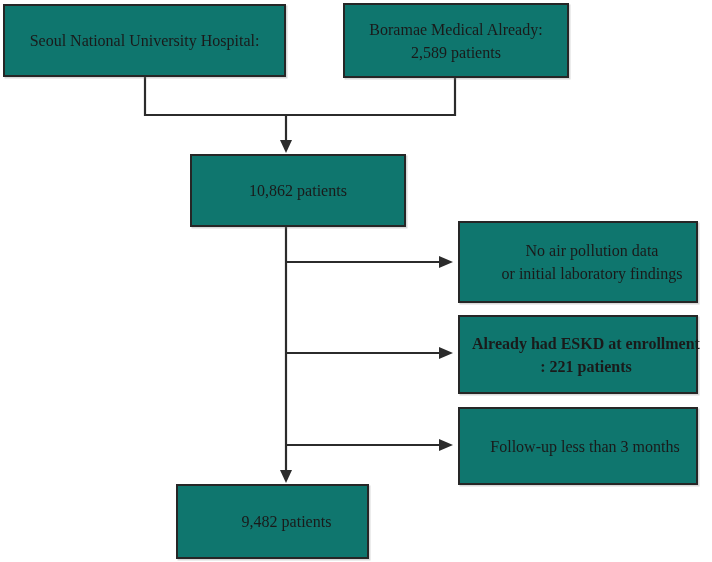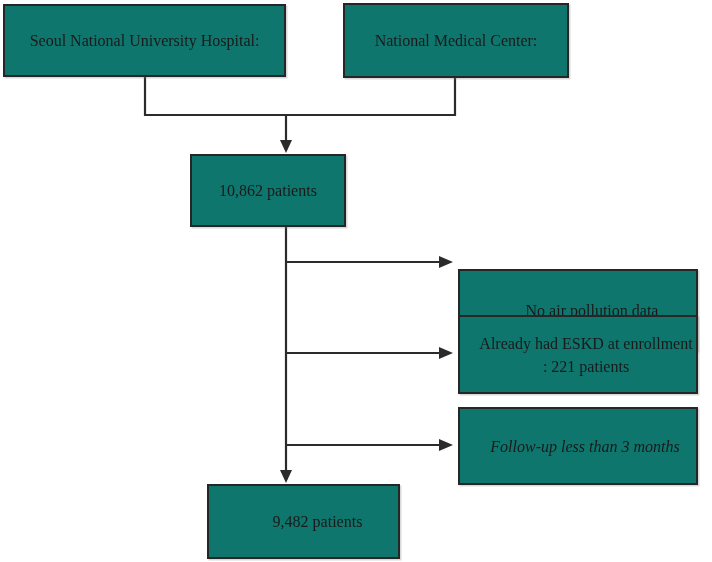--- a/index.html
+++ b/index.html
@@ -45,29 +45,29 @@
     text-align: center;
     font-size: 16px;
     line-height: 23px;
     z-index: 2;
     box-shadow: 1.5px 1.5px 0 rgba(130,130,130,0.30);
   }
   .node .txt { width: 100%; }
   
   .node-snuh     { left: 3px;   top: 4px;   width: 283px; height: 73px; }
   .node-boramae  { left: 343px; top: 3px;   width: 226px; height: 75px; }
-  .node-combined { left: 190px; top: 154px; width: 156px; height: 73px; }
-  .node-excl1    { left: 458px; top: 221px; width: 240px; height: 82px; margin-top: 48px; }
-  .node-excl2    { left: 458px; top: 315px; width: 240px; height: 79px; }
+  .node-combined { left: 190px; top: 154px; width: 216px; height: 73px; }
+  .node-excl1    { left: 458px; top: 221px; width: 240px; height: 82px; }
+  .node-excl2    { left: 458px; top: 315px; width: 240px; height: 79px; font-weight: bold; }
   .node-excl3    { left: 458px; top: 407px; width: 240px; height: 78px; }
-  .node-final    { left: 207px; top: 484px; width: 193px; height: 75px; padding-left: 28px; }
+  .node-final    { left: 176px; top: 484px; width: 193px; height: 75px; padding-left: 28px; }
   
   .node-excl1 .txt { transform: translateX(14px); }
   .node-excl2 .txt { transform: translateX(8px); }
-  .node-excl3 .txt { transform: translateX(7px); font-style: italic; }
+  .node-excl3 .txt { transform: translateX(7px); }
 </style>
 </head>
 <body>
 
 <div class="canvas">
 
   <svg class="connectors" viewBox="0 0 712 562" xmlns="http://www.w3.org/2000/svg">
 
     <line x1="145" y1="77" x2="145" y2="116"></line>
     <line x1="455" y1="78" x2="455" y2="116"></line>
@@ -91,33 +91,35 @@
   </svg>
 
   <div class="node node-snuh">
     <div class="txt">
       <div>Seoul National University Hospital:</div>
     </div>
   </div>
 
   <div class="node node-boramae">
     <div class="txt">
-      <div>National Medical Center:</div>
+      <div>Boramae Medical Already:</div>
+      <div>2,589 patients</div>
     </div>
   </div>
 
   <div class="node node-combined">
     <div class="txt">
       <div>10,862 patients</div>
     </div>
   </div>
 
   <div class="node node-excl1">
     <div class="txt">
       <div>No air pollution data</div>
+      <div>or initial laboratory findings</div>
     </div>
   </div>
 
   <div class="node node-excl2">
     <div class="txt">
       <div>Already had ESKD at enrollment</div>
       <div>: 221 patients</div>
     </div>
   </div>
 

